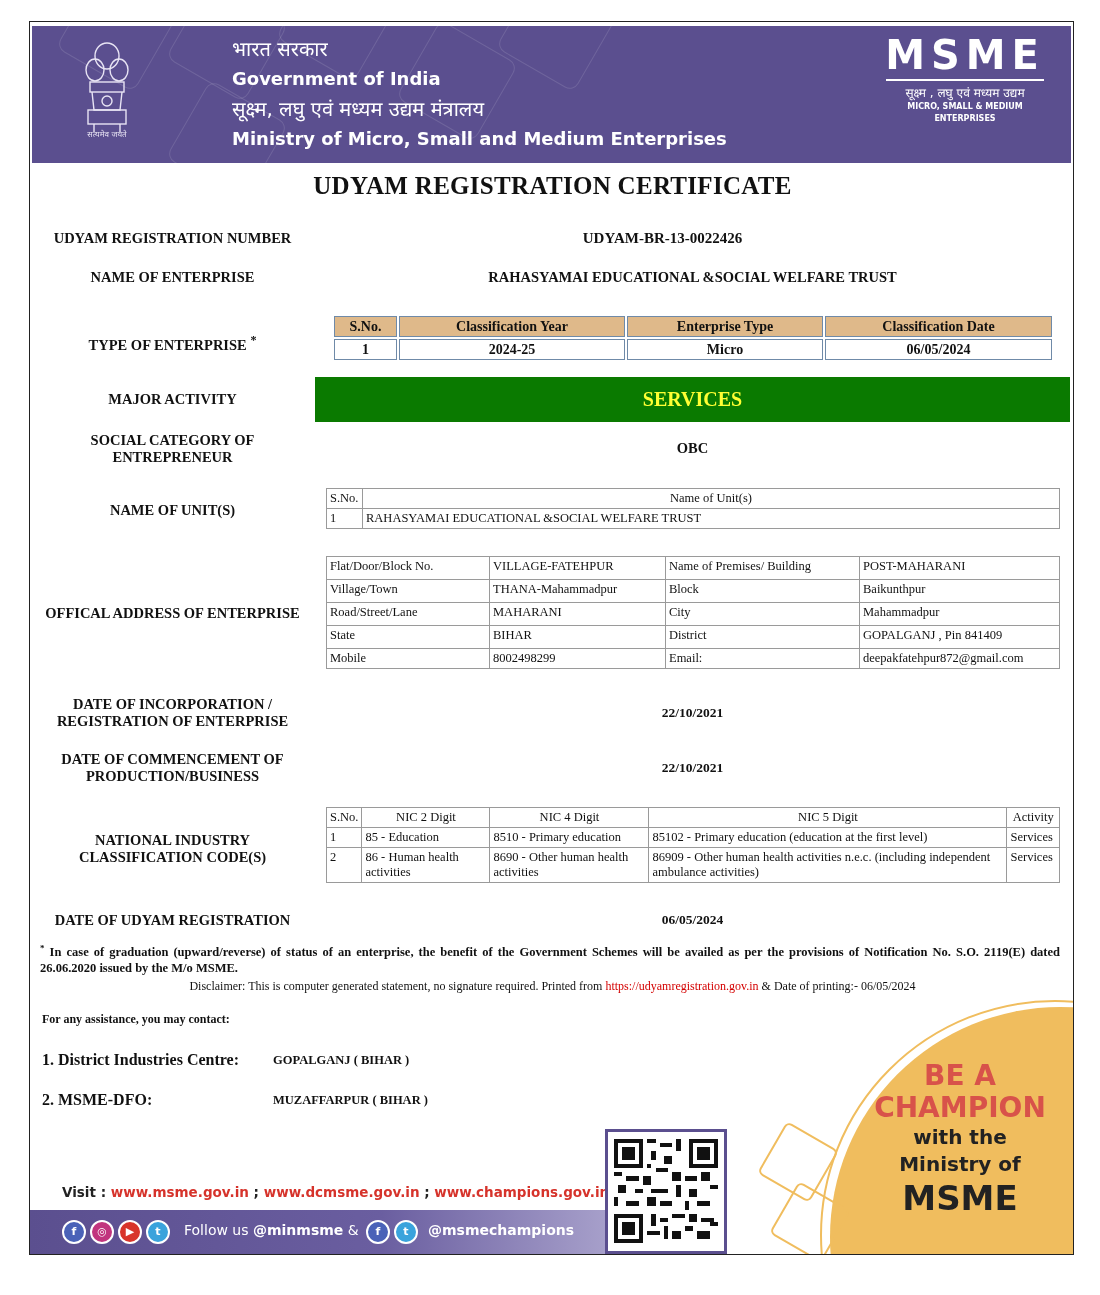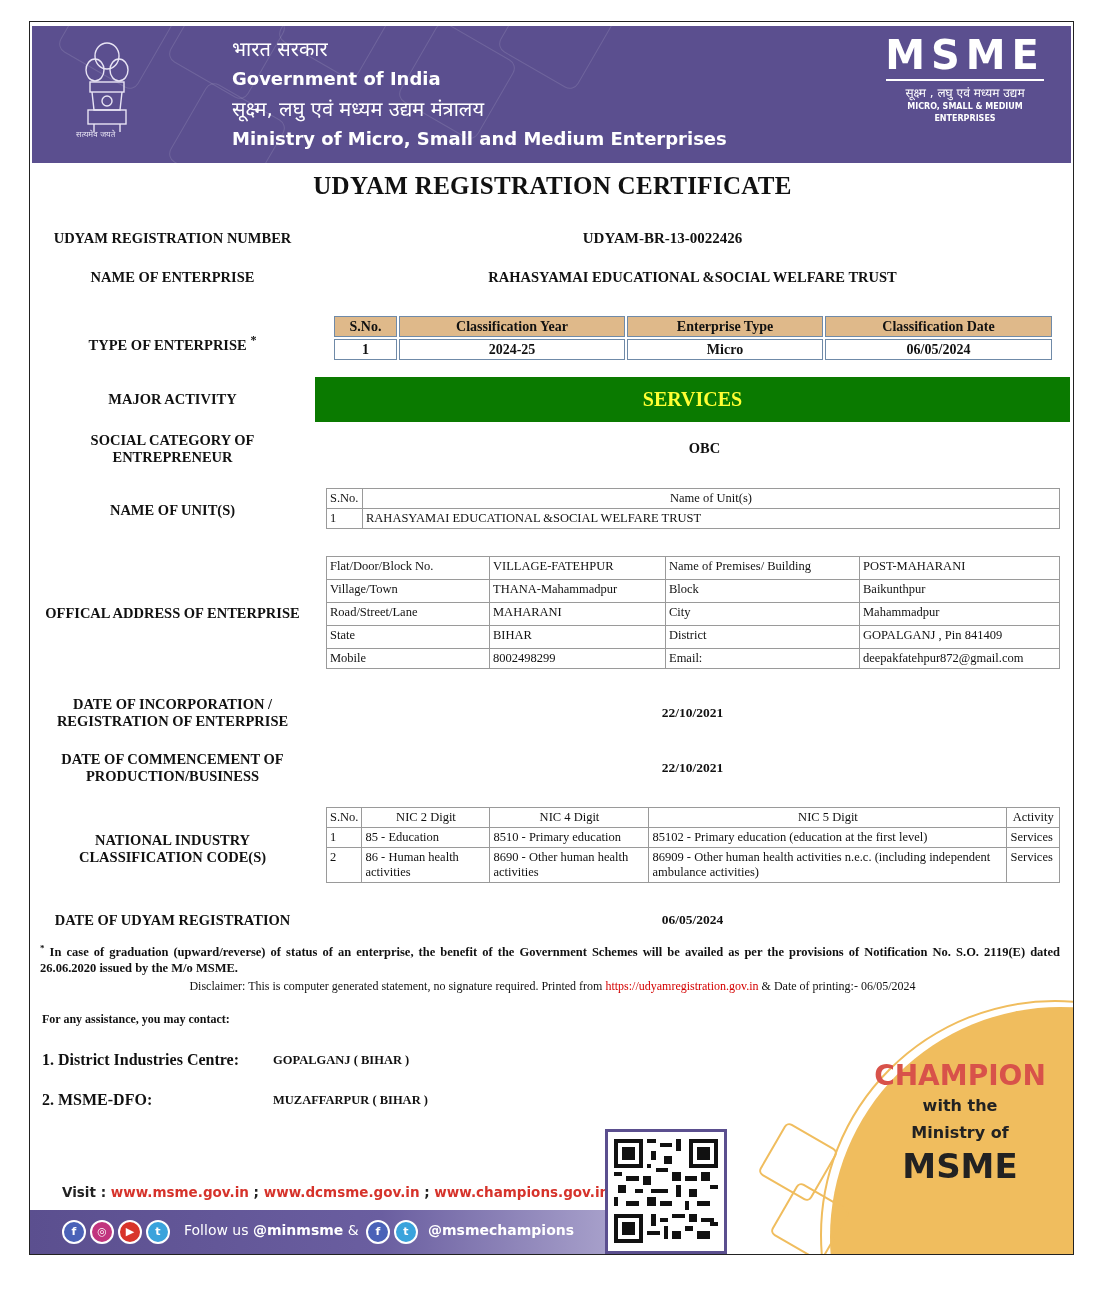--- a/index.html
+++ b/index.html
@@ -5,21 +5,21 @@
   * { box-sizing: border-box; margin: 0; padding: 0; }
   html, body { width: 1100px; height: 1295px; background: #ffffff; overflow: hidden; }
   body { position: relative; font-family: "Liberation Serif", serif; color: #111; }
 
   .frame { position: absolute; left: 29px; top: 21px; width: 1045px; height: 1234px; border: 1px solid #222; background: #fff; overflow: hidden; }
 
   
   .header { position: absolute; left: 2px; top: 4px; width: 1039px; height: 137px; background: #5b4f8f; overflow: hidden; }
   .hex { position: absolute; border: 1px solid rgba(255,255,255,0.12); width: 90px; height: 90px; transform: rotate(30deg); border-radius: 10px; }
   .emblem { position: absolute; left: 48px; top: 12px; width: 54px; height: 100px; }
-  .emblem-caption { position: absolute; left: 44px; top: 102px; width: 62px; color: #e8e4f4; font-size: 8px; font-family: "DejaVu Sans", sans-serif; }
+  .emblem-caption { position: absolute; left: 44px; top: 102px; width: 62px; text-align: center; color: #e8e4f4; font-size: 8px; font-family: "DejaVu Sans", sans-serif; }
   .hdr-center { position: absolute; left: 200px; top: 8px; width: 660px; text-align: left; color: #fff; font-family: "DejaVu Sans", sans-serif; }
   .hdr-hindi1 { font-size: 20px; line-height: 30px; }
   .hdr-gov { font-size: 18px; font-weight: bold; line-height: 30px; }
   .hdr-hindi2 { font-size: 20px; line-height: 30px; }
   .hdr-min { font-size: 18px; font-weight: bold; line-height: 30px; }
   .msme-logo { position: absolute; left: 848px; top: 8px; width: 170px; color: #fff; text-align: center; font-family: "DejaVu Sans", sans-serif; }
   .msme-word { font-size: 40px; font-weight: bold; letter-spacing: 6px; line-height: 42px; }
   .msme-rule { height: 2px; background: #fff; margin: 3px 6px 4px; }
   .msme-hindi { font-size: 12px; line-height: 16px; }
   .msme-eng { font-size: 8px; font-weight: bold; line-height: 12px; }
@@ -57,21 +57,21 @@
   .follow { position: absolute; top: 12px; color: #fff; font-family: "DejaVu Sans", sans-serif; font-size: 14px; }
   .follow b { font-weight: bold; }
 
   .qr { position: absolute; left: 575px; top: 1107px; width: 122px; height: 125px; border: 3px solid #5b4f8f; background: #fff; padding: 6px; }
   .qr svg { width: 104px; height: 106px; }
 
   .champion { position: absolute; left: 800px; top: 985px; width: 460px; height: 460px; border-radius: 50%; background: #f0bd5e; }
   .champion-ring { position: absolute; left: 790px; top: 978px; width: 470px; height: 470px; border-radius: 50%; border: 2px solid #f0bd5e; }
   .champ-text { position: absolute; left: 820px; top: 1038px; width: 220px; text-align: center; font-family: "DejaVu Sans", sans-serif; font-weight: bold; }
   .champ-a { color: #d8524a; font-size: 28px; line-height: 32px; }
-  .champ-b { color: #222; font-size: 16px; line-height: 27px; }
+  .champ-b { color: #222; font-size: 20px; line-height: 27px; }
   .champ-c { color: #222; font-size: 34px; line-height: 40px; }
   .hex-gold { position: absolute; width: 60px; height: 60px; border: 2px solid #f0bd5e; transform: rotate(30deg); border-radius: 6px; }
 </style>
 </head>
 <body>
 
 <div class="frame">
 
   <div class="header">
     <div class="hex" style="left:40px;top:-40px"></div>
@@ -141,21 +141,21 @@
     </tbody>
   </table>
 
   <div class="label" style="left:10px;top:369px;width:265px;">MAJOR ACTIVITY</div>
   <div class="services-bar">SERVICES</div>
 
   <div class="label" style="left:10px;top:410px;width:265px;">
     <div>SOCIAL CATEGORY OF</div>
     <div>ENTREPRENEUR</div>
   </div>
-  <div class="value" style="left:312px;top:418px;width:725px;">OBC</div>
+  <div class="value" style="left:300px;top:418px;width:725px;">OBC</div>
 
   <div class="label" style="left:10px;top:480px;width:265px;">NAME OF UNIT(S)</div>
   <table class="grid-table" style="left:296px;top:466px;width:734px;">
     <tbody>
         <tr>
       <th style="width:36px;text-align:left">S.No.</th>
       <th>Name of Unit(s)</th>
     </tr>
     <tr>
       <td>1</td>
@@ -257,20 +257,21 @@
   <div class="assist-row" style="top:1029px">1. District Industries Centre:</div>
   <div class="assist-val" style="left:243px;top:1031px">GOPALGANJ ( BIHAR )</div>
   <div class="assist-row" style="top:1069px">2. MSME-DFO:</div>
   <div class="assist-val" style="left:243px;top:1071px">MUZAFFARPUR ( BIHAR )</div>
 
   <div class="champion-ring"></div>
   <div class="champion"></div>
   <div class="hex-gold" style="left:738px;top:1110px"></div>
   <div class="hex-gold" style="left:750px;top:1170px"></div>
   <div class="champ-text">
+    <div class="champ-a">BE A</div>
     <div class="champ-a">CHAMPION</div>
     <div class="champ-b">with the</div>
     <div class="champ-b">Ministry of</div>
     <div class="champ-c">MSME</div>
   </div>
 
   <div class="visit">
     <span>Visit : </span><span class="url">www.msme.gov.in</span><span> ; </span><span class="url">www.dcmsme.gov.in</span><span> ; </span><span class="url">www.champions.gov.in</span>
   </div>
 

